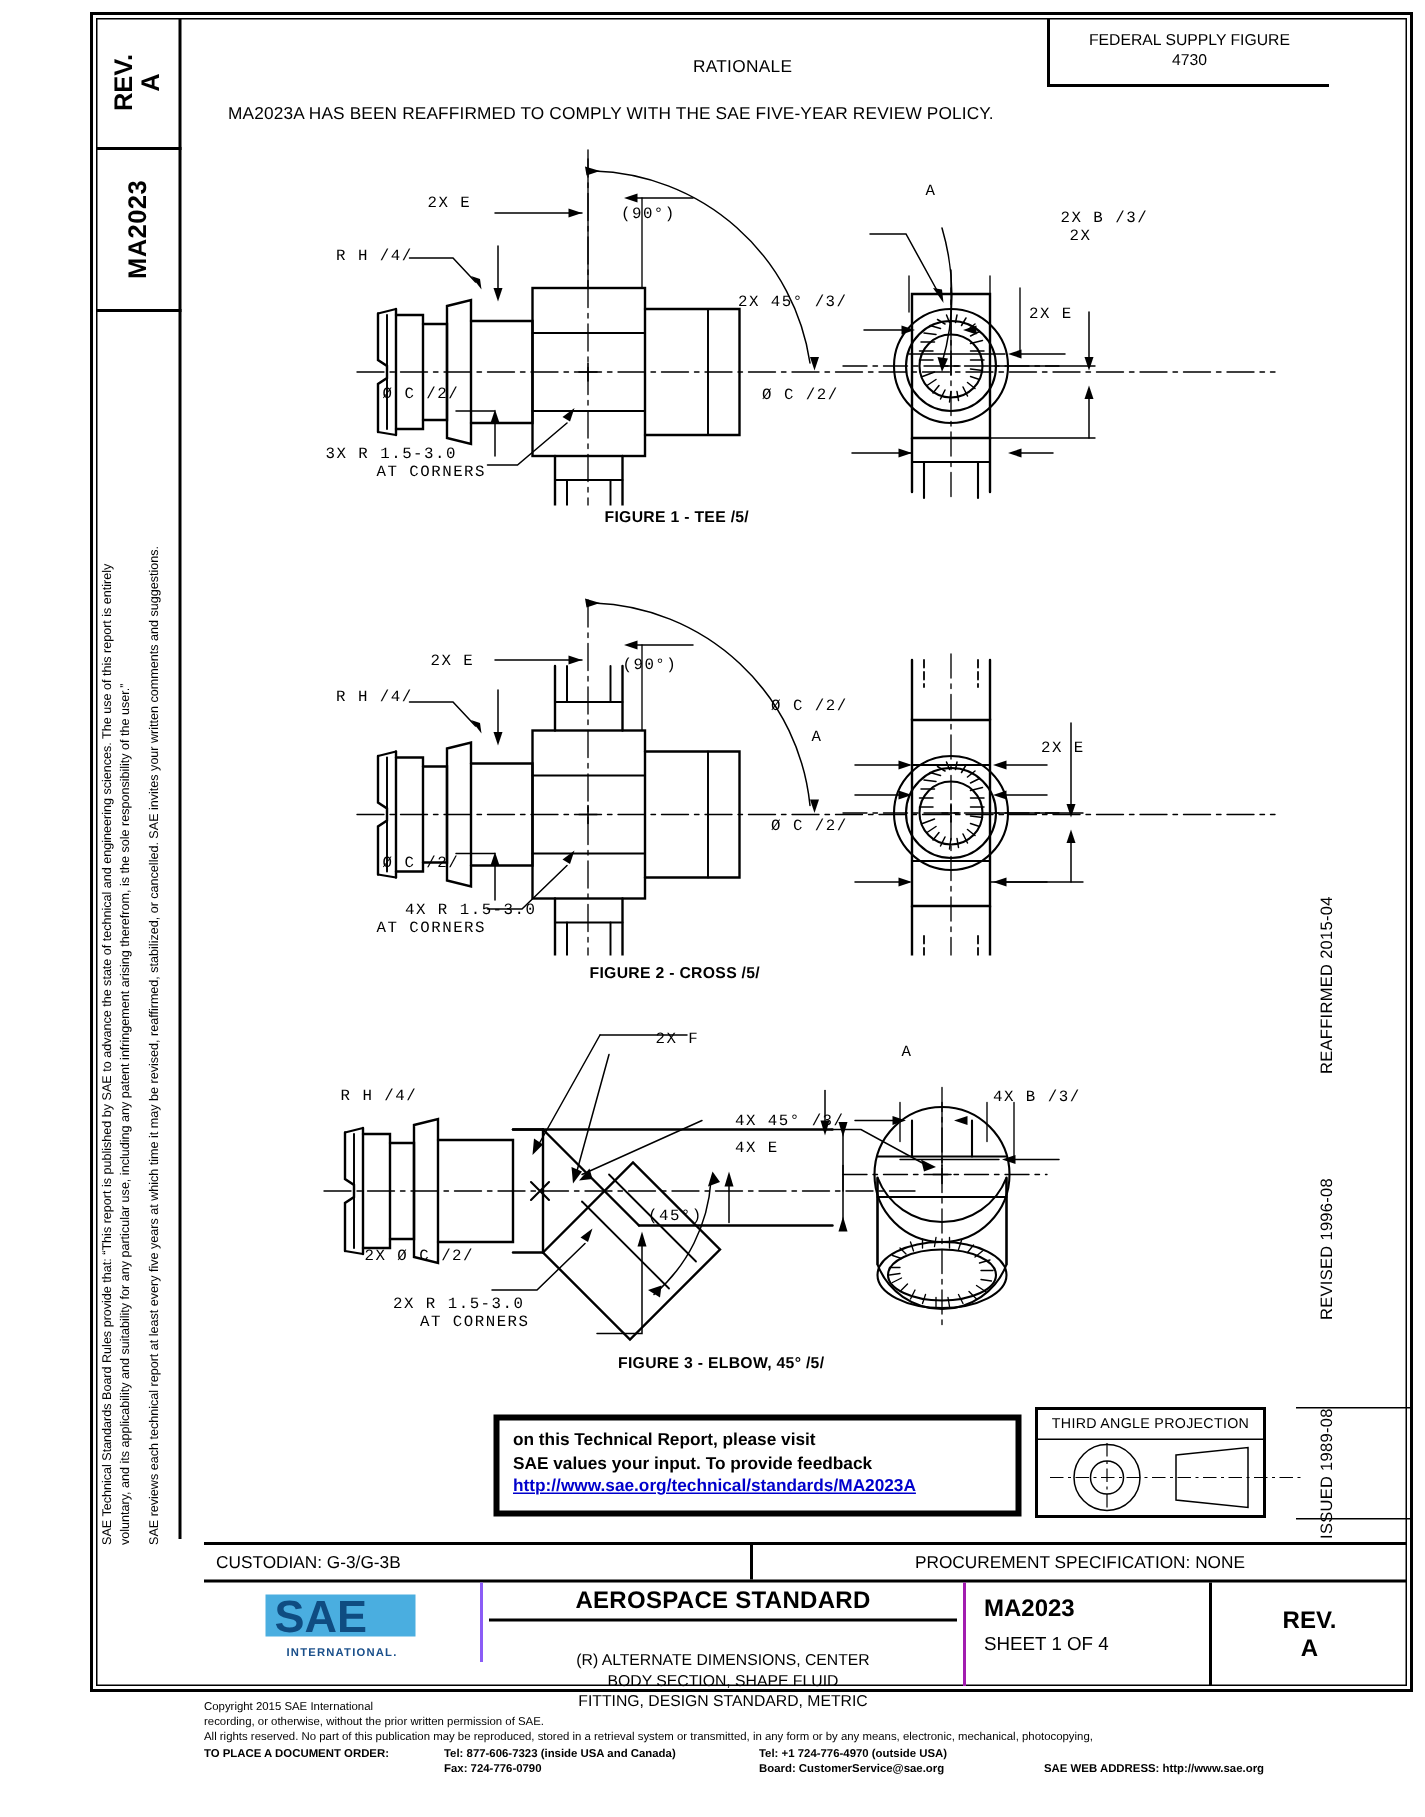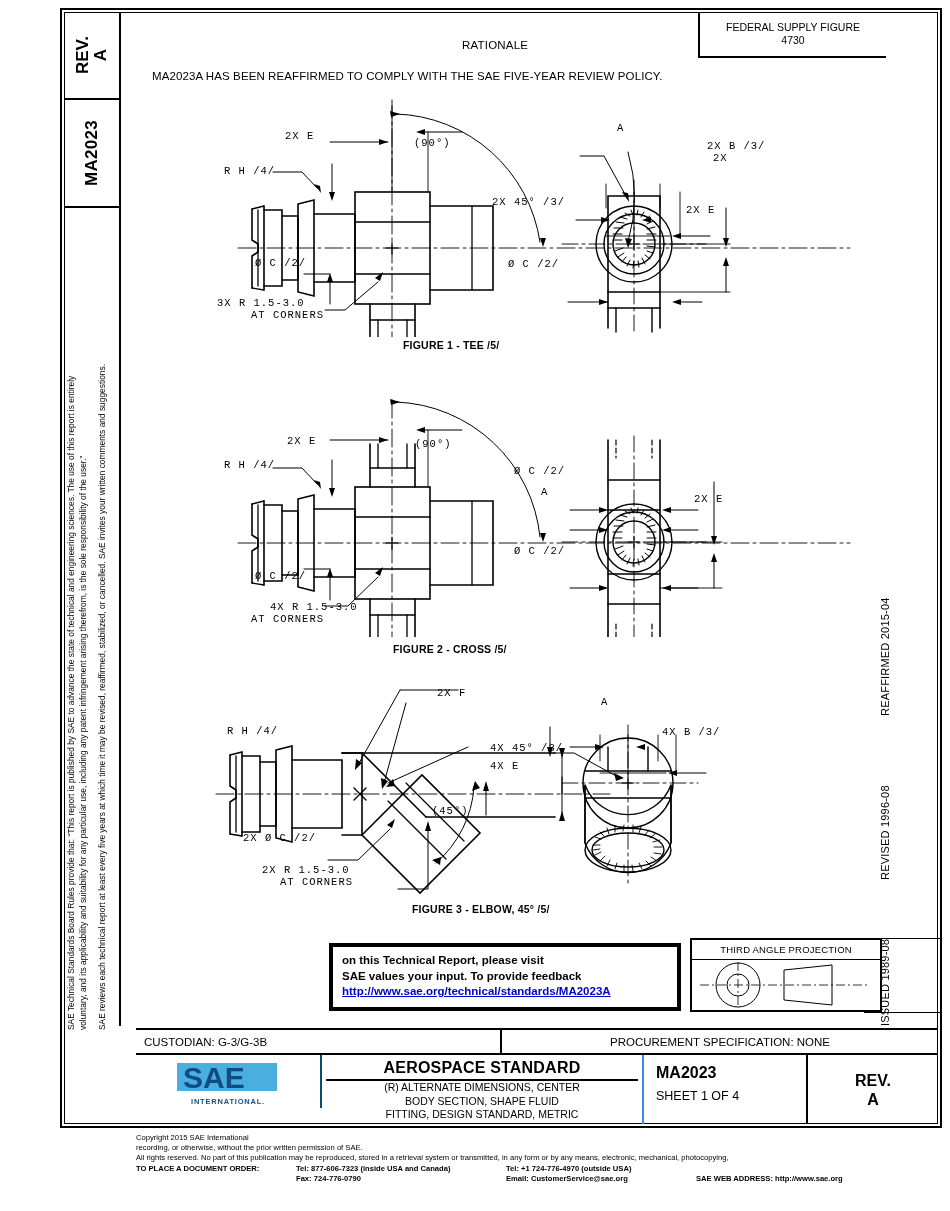--- a/index.html
+++ b/index.html
@@ -86,21 +86,21 @@
   .feedback{
     position:absolute;left:330px;top:944px;width:350px;height:66px;
     border:3px solid #000;box-sizing:border-box;background:#fff;
     padding:6px 9px;box-shadow:0 0 0 1px #000;
   }
   .feedback div{font-size:11.5px;font-weight:bold;line-height:15.5px;}
   .feedback a{color:#0000cc;text-decoration:underline;font-weight:bold;}
 
   
   .tap{
-    position:absolute;left:690px;top:938px;width:192px;height:74px;
+    position:absolute;left:690px;top:938px;width:154px;height:74px;
     border:2px solid #000;box-sizing:border-box;
   }
   .tap-title{
     position:absolute;left:0;top:0;width:100%;height:20px;
     border-bottom:1px solid #000;box-sizing:border-box;
     display:flex;align-items:center;justify-content:center;
     font-size:9.5px;letter-spacing:.2px;
   }
 
   
@@ -115,32 +115,32 @@
     display:flex;align-items:center;justify-content:center;font-size:11.5px;
   }
 
   
   .tb{
     position:absolute;left:136px;top:1053px;width:802px;height:71px;
     border-top:2px solid #000;box-sizing:border-box;
   }
   .tb-logo{
     position:absolute;left:0;top:0;width:186px;height:53px;
-    border-right:2px solid #0c4a6e;box-sizing:border-box;
+    border-right:2px solid #8b5cf6;box-sizing:border-box;
     display:flex;align-items:center;justify-content:center;
   }
   .tb-mid{
     position:absolute;left:186px;top:0;width:322px;height:69px;
-    border-right:2px solid #3b82f6;box-sizing:border-box;text-align:center;
+    border-right:2px solid #a21caf;box-sizing:border-box;text-align:center;
   }
   .tb-mid .as{
     font-size:16px;font-weight:bold;letter-spacing:.2px;padding-top:4px;
     border-bottom:2px solid #000;padding-bottom:2px;margin:0 4px;
   }
-  .tb-mid .sub{font-size:10.5px;line-height:13.5px;padding-top:0;}
+  .tb-mid .sub{font-size:10.5px;line-height:13.5px;padding-top:20px;}
   .tb-num{
     position:absolute;left:508px;top:0;width:164px;height:69px;
     border-right:2px solid #000;box-sizing:border-box;padding:9px 0 0 12px;
   }
   .tb-num .n{font-size:16px;font-weight:bold;}
   .tb-num .s{font-size:12.5px;padding-top:7px;}
   .tb-rev{
     position:absolute;left:672px;top:0;width:130px;height:69px;box-sizing:border-box;
     display:flex;flex-direction:column;align-items:center;justify-content:center;
     font-size:16px;font-weight:bold;line-height:19px;
@@ -590,18 +590,18 @@
     <div>recording, or otherwise, without the prior written permission of SAE.</div>
     <div>All rights reserved. No part of this publication may be reproduced, stored in a retrieval system or transmitted, in any form or by any means, electronic, mechanical, photocopying,</div>
     <div class="copy-row">
       <div class="c1 b">TO PLACE A DOCUMENT ORDER:</div>
       <div class="c2 b">Tel: 877-606-7323 (inside USA and Canada)</div>
       <div class="c3 b">Tel: +1 724-776-4970 (outside USA)</div>
     </div>
     <div class="copy-row">
       <div class="c1"></div>
       <div class="c2 b">Fax: 724-776-0790</div>
-      <div class="c3 b">Email: CustomerService@sae.org</div>
+      <div class="c3 b">Board: CustomerService@sae.org</div>
       <div class="b">SAE WEB ADDRESS: http://www.sae.org</div>
     </div>
   </div>
 
 </div>
 
 </body></html>

